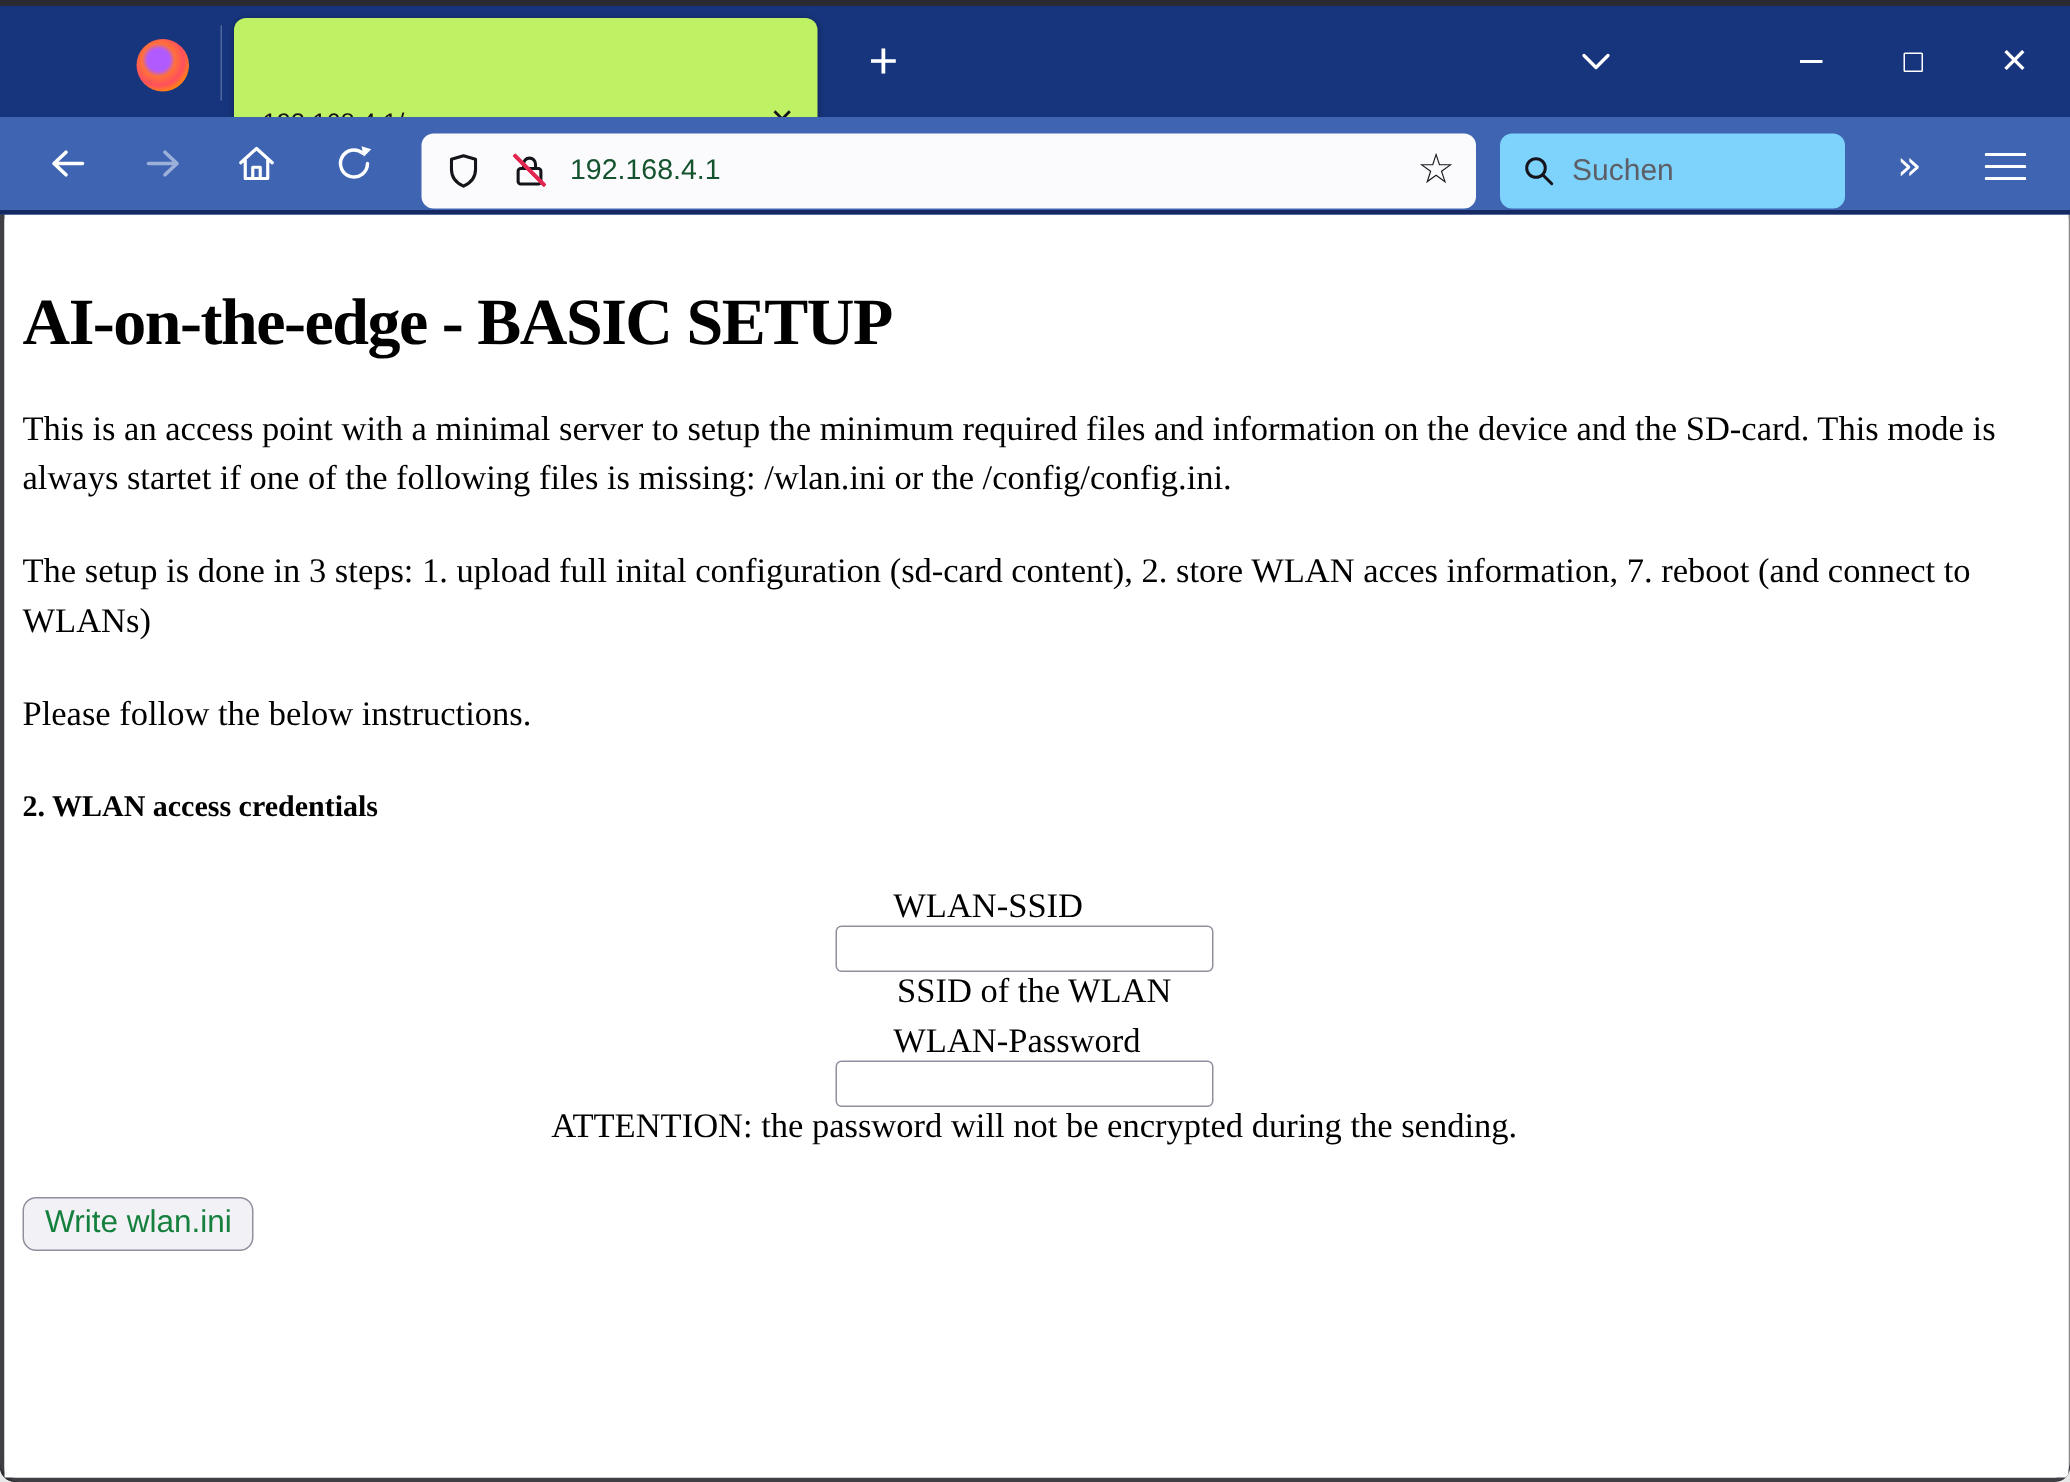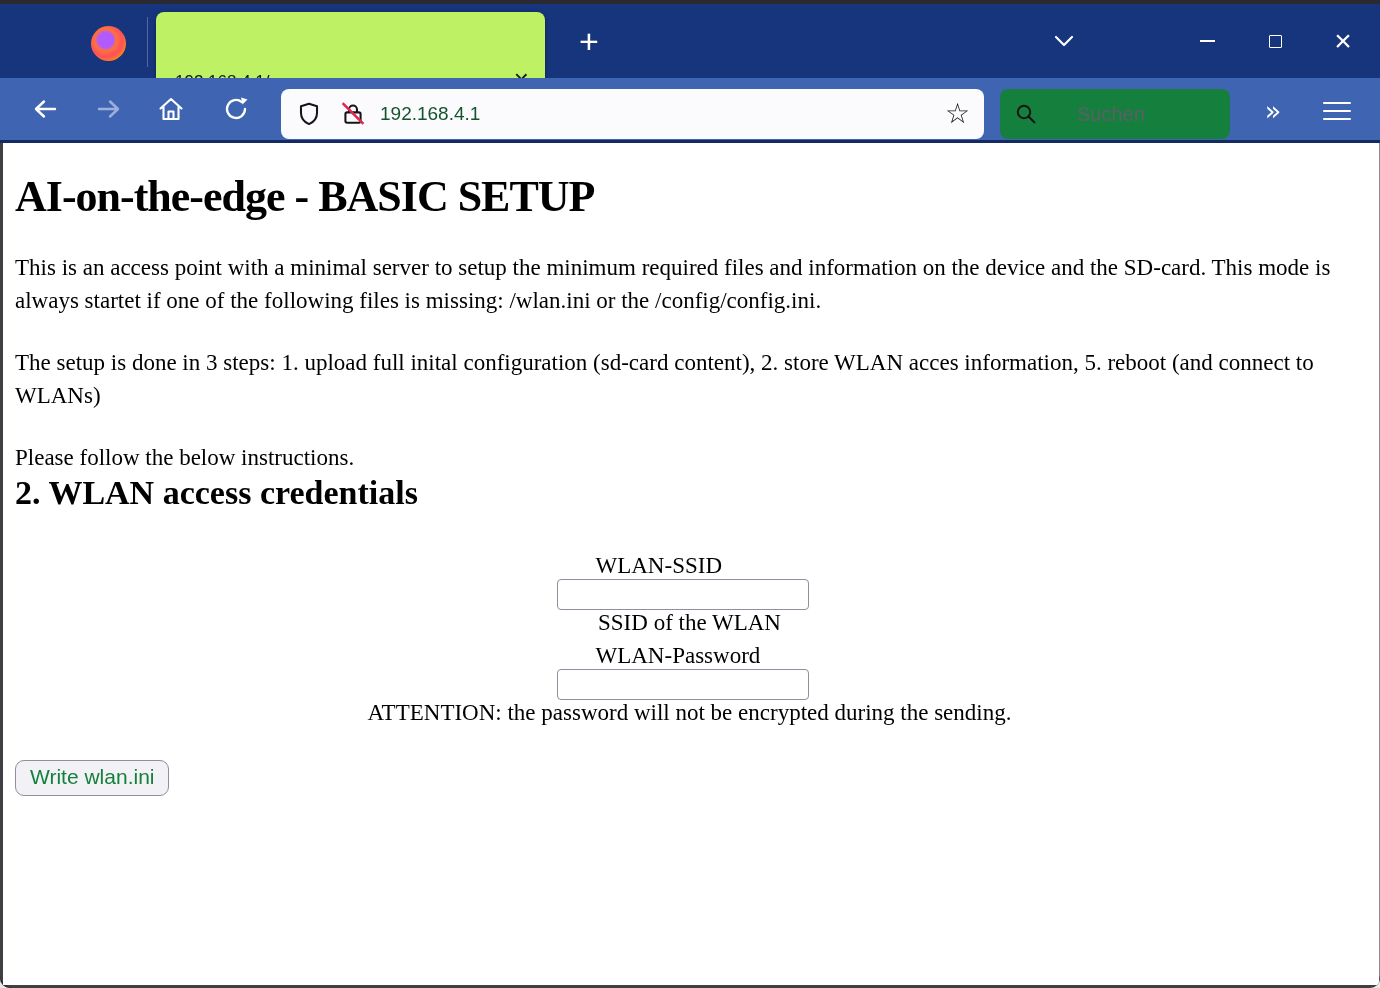--- a/index.html
+++ b/index.html
@@ -37,38 +37,38 @@
   .toolbar { position:absolute; top:78px; left:0; right:0; height:65px; background:#3f65b2;
     border-bottom:3px solid #152a63; }
   .nav-ic { position:absolute; top:17px; width:28px; height:28px; }
   .urlbar { position:absolute; left:281px; top:11px; width:703px; height:50px; background:#fbfbfe;
     border-radius:8px; display:flex; align-items:center; padding:0 14px 0 15px; }
   .url-text { flex:1; font-family:"Liberation Sans",sans-serif; font-size:19px; color:#14532d; margin-left:14px; }
   .lock-wrap { position:relative; width:26px; height:26px; margin-left:18px; }
   .lock-slash { position:absolute; left:-2px; top:11px; width:30px; height:0; border-top:3px solid #e22850;
     transform:rotate(45deg); border-radius:2px; }
   .star { font-size:28px; color:#15141a; line-height:28px; }
-  .searchbox { position:absolute; left:1000px; top:11px; width:230px; height:50px; background:#15803d;
-    border-radius:8px; display:flex; align-items:center; padding:0 3px 0 14px;justify-content:space-between; }
+  .searchbox { position:absolute; left:1000px; top:11px; width:230px; height:50px; background:#7dd3fc;
+    border-radius:8px; display:flex; align-items:center; padding:0 3px 0 14px; }
   .searchbox input { border:none; outline:none; background:transparent; width:150px; margin-left:10px;
     font-family:"Liberation Sans",sans-serif; font-size:20px; color:#15141a; }
   .searchbox input::placeholder { color:#5e5e66; opacity:1; }
   .overflow { position:absolute; left:1253px; top:12px; width:40px; height:40px; color:#fff;
     font-family:"DejaVu Sans",sans-serif; font-size:27px; display:flex; align-items:center; justify-content:center; }
   .menu-ic { position:absolute; left:1322px; top:22px; width:30px; height:22px;
     display:flex; flex-direction:column; justify-content:space-between; padding:2px 1px; }
   .menu-ic i { display:block; height:0; border-top:2.4px solid #fff; border-radius:2px; }
 
   
   .content { position:absolute; top:146px; left:3px; right:1px; bottom:3px; background:#fff;
     padding:0 15px 0 12px; color:#000; overflow:hidden; }
-  .content h1 { font-size:44px; font-weight:bold; margin-top:25px; letter-spacing:-1px; }
+  .content h1 { font-size:44px; font-weight:bold; margin-top:43px; letter-spacing:-1px; }
   .content p.body { font-size:23px; line-height:33px; margin-top:29px; }
   .content p.first { }
-  .content h3 { font-size:34px; font-weight:bold; }
+  .content h3 { font-size:20px; font-weight:bold; margin-top:35px; }
   .formwrap { margin-top:41px; }
   .form-row { display:flex; align-items:center; margin-bottom:7px;flex-direction:column; }
   .form-label { width:206px; padding-left:9px; font-size:23px; flex:none; }
   .form-row input { width:252px; height:31px; border:1px solid #8f8f9d; border-radius:4px;
     margin-right:13px; font-family:"Liberation Sans",sans-serif; font-size:17px; padding:0 7px; background:#fff; flex:none; }
   .form-desc { font-size:23px; }
   .attention-h { font-size:23px; font-weight:bold; margin-top:53px; }
   .attention-p { font-size:23px; font-weight:bold; line-height:33px; margin-top:38px; }
   .write-btn { margin-top:27px; display:inline-block; font-family:"Liberation Sans",sans-serif;
     font-size:21px; color:#15803d; background:#f2f1f6; border:1px solid #8f8f9d; border-radius:9px;
@@ -155,21 +155,21 @@
       <i></i>
         <i></i>
         <i></i>
     </div>
   </div>
 
   <div class="content">
     <h1>AI-on-the-edge - BASIC SETUP</h1>
 
     <p class="body first">This is an access point with a minimal server to setup the minimum required files and information on the device and the SD-card. This mode is always startet if one of the following files is missing: /wlan.ini or the /config/config.ini.</p>
-    <p class="body">The setup is done in 3 steps: 1. upload full inital configuration (sd-card content), 2. store WLAN acces information, 5. reboot (and connect to WLANs)</p>
+    <p class="body">The setup is done in 3 steps: 1. upload full inital configuration (sd-card content), 2. store WLAN acces information, 7. reboot (and connect to WLANs)</p>
     <p class="body">Please follow the below instructions.</p>
 
     <h3>2. WLAN access credentials</h3>
 
     <div class="formwrap">
       <div class="form-row">
         <span class="form-label">WLAN-SSID</span>
         <input type="text" value="" style="">
         <span class="form-desc">SSID of the WLAN</span>
       </div>

